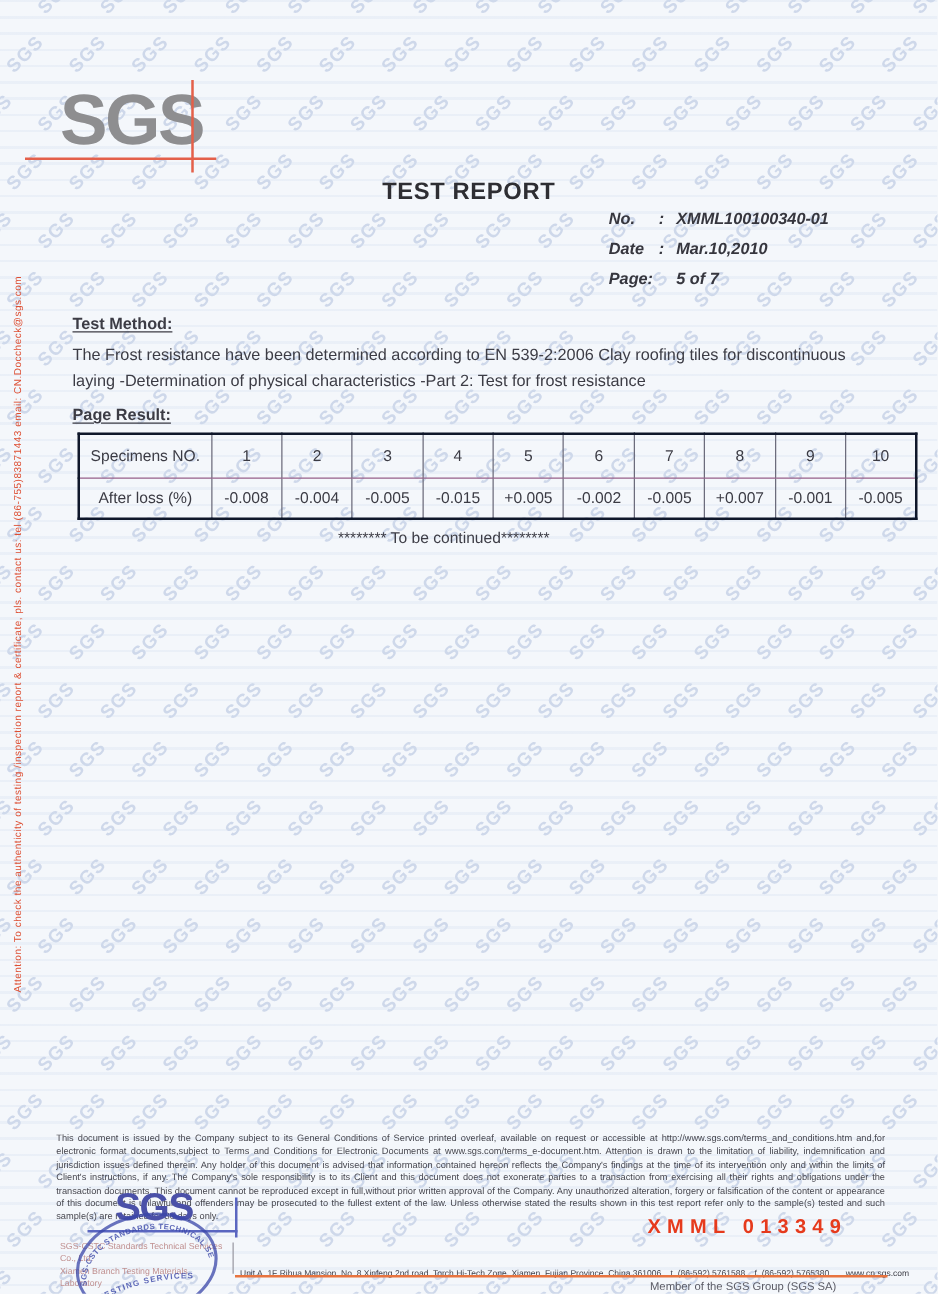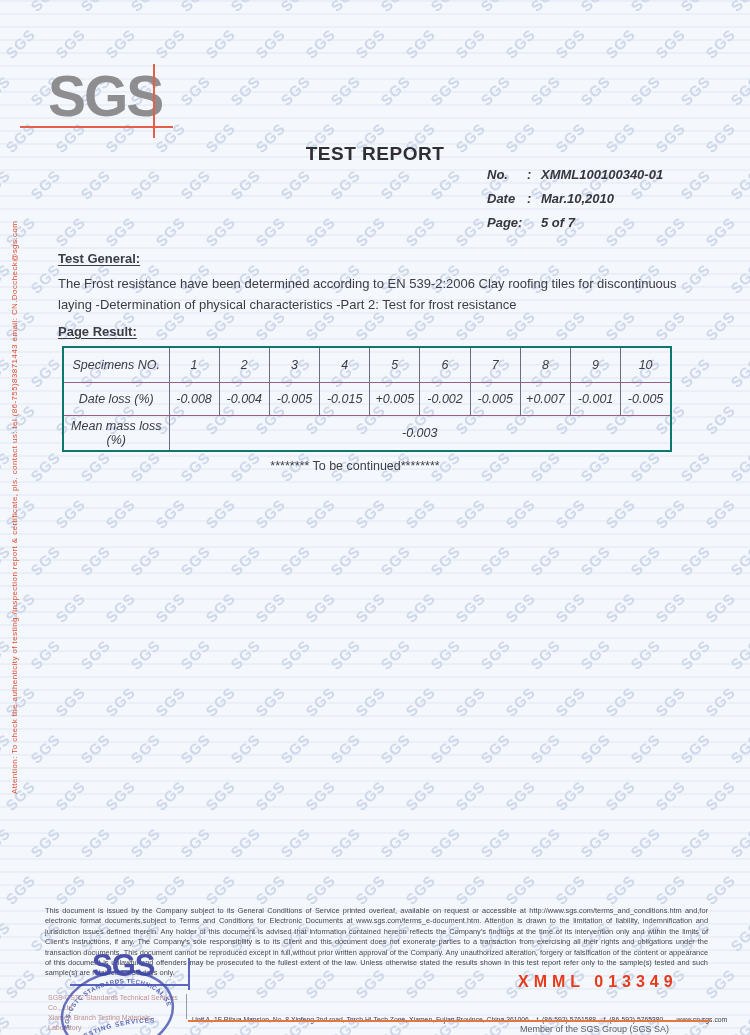--- a/index.html
+++ b/index.html
@@ -30,22 +30,22 @@
   #report-title { left:0; right:0; top:143px; text-align:center;
     font-size:19px; font-weight:bold; letter-spacing:0.5px; color:#2e2e33; }
   #meta-block { left:487px; top:163px; font-size:13px; font-weight:bold; color:#36363e; }
   .meta-row { display:grid; grid-template-columns:40px 14px auto; line-height:24px; white-space:pre;font-style:italic; }
   
   #content { left:58px; top:242px; width:650px; font-size:13px; color:#3c3c45; }
   .heading { font-weight:bold; text-decoration:underline; text-underline-offset:2px; margin-top:9px; }
   .line { margin-top:8px; line-height:21px; }
   #method-paragraph { margin-top:7px; line-height:21px; width:648px; }
   
-  #result-table { margin:7px 0 0 4px; width:610px; border-collapse:collapse;
-    border:2px solid #0f766e; table-layout:fixed;font-style:italic; }
+  #result-table { margin:7px 0 0 4px; width:672px; border-collapse:collapse;
+    border:2px solid #0f172a; table-layout:fixed; }
   #result-table td { border:1px solid #6c6c7c; border-top-color:#96608a; border-bottom-color:#96608a;
     text-align:center; vertical-align:middle; font-size:12.5px; color:#3b3b44; background:transparent; }
   .col-label { width:106px; }
   tr.r-head td { height:35px; }
   tr.r-mass td { height:33px; font-size:12px; }
   tr.r-mean td { height:36px; }
   #continued-note { margin-top:7px; width:594px; text-align:center; font-size:12.5px; color:#3d3d46; }
   
   #legal-text { left:45px; top:906px; width:663px; font-size:7.4px; line-height:10.4px;
     text-align:justify; color:#47474f; }
@@ -444,56 +444,52 @@
     <span>Mar.10,2010</span>
   </div>
   <div class="meta-row">
     <span>Page:</span>
     <span></span>
     <span>5 of 7</span>
   </div>
 </div>
 
 <div class="layer" id="content">
-  <div class="heading">Test General:</div>
+  <div class="heading">Test Method:</div>
   <div id="method-paragraph">The Frost resistance have been determined according to EN 539-2:2006 Clay roofing tiles for discontinuous laying -Determination of physical characteristics -Part 2: Test for frost resistance</div>
   <div class="heading">Page Result:</div>
 
   <table id="result-table">
     <tbody>
       <tr class="r-head">
         <td class="col-label">Specimens NO.</td>
         <td>1</td>
         <td>2</td>
         <td>3</td>
         <td>4</td>
         <td>5</td>
         <td>6</td>
         <td>7</td>
         <td>8</td>
         <td>9</td>
         <td>10</td>
       </tr>
       <tr class="r-mass">
-        <td class="col-label">Date loss (%)</td>
+        <td class="col-label">After loss (%)</td>
         <td>-0.008</td>
         <td>-0.004</td>
         <td>-0.005</td>
         <td>-0.015</td>
         <td>+0.005</td>
         <td>-0.002</td>
         <td>-0.005</td>
         <td>+0.007</td>
         <td>-0.001</td>
         <td>-0.005</td>
       </tr>
-      <tr class="r-mean">
-        <td class="col-label">Mean mass loss (%)</td>
-        <td colspan="10">-0.003</td>
-      </tr>
     </tbody>
   </table>
 
   <div id="continued-note">******** To be continued********</div>
 </div>
 
 <div class="layer" id="legal-text">This document is issued by the Company subject to its General Conditions of Service printed overleaf, available on request or accessible at http://www.sgs.com/terms_and_conditions.htm and,for electronic format documents,subject to Terms and Conditions for Electronic Documents at www.sgs.com/terms_e-document.htm. Attention is drawn to the limitation of liability, indemnification and jurisdiction issues defined therein. Any holder of this document is advised that information contained hereon reflects the Company's findings at the time of its intervention only and within the limits of Client's instructions, if any. The Company's sole responsibility is to its Client and this document does not exonerate parties to a transaction from exercising all their rights and obligations under the transaction documents. This document cannot be reproduced except in full,without prior written approval of the Company. Any unauthorized alteration, forgery or falsification of the content or appearance of this document is unlawful and offenders may be prosecuted to the fullest extent of the law. Unless otherwise stated the results shown in this test report refer only to the sample(s) tested and such sample(s) are retained for 30 days only.</div>
 
 <div class="layer" id="logo-bottom">SGS</div>
 <div class="layer" id="logo-bottom-hline"></div>

